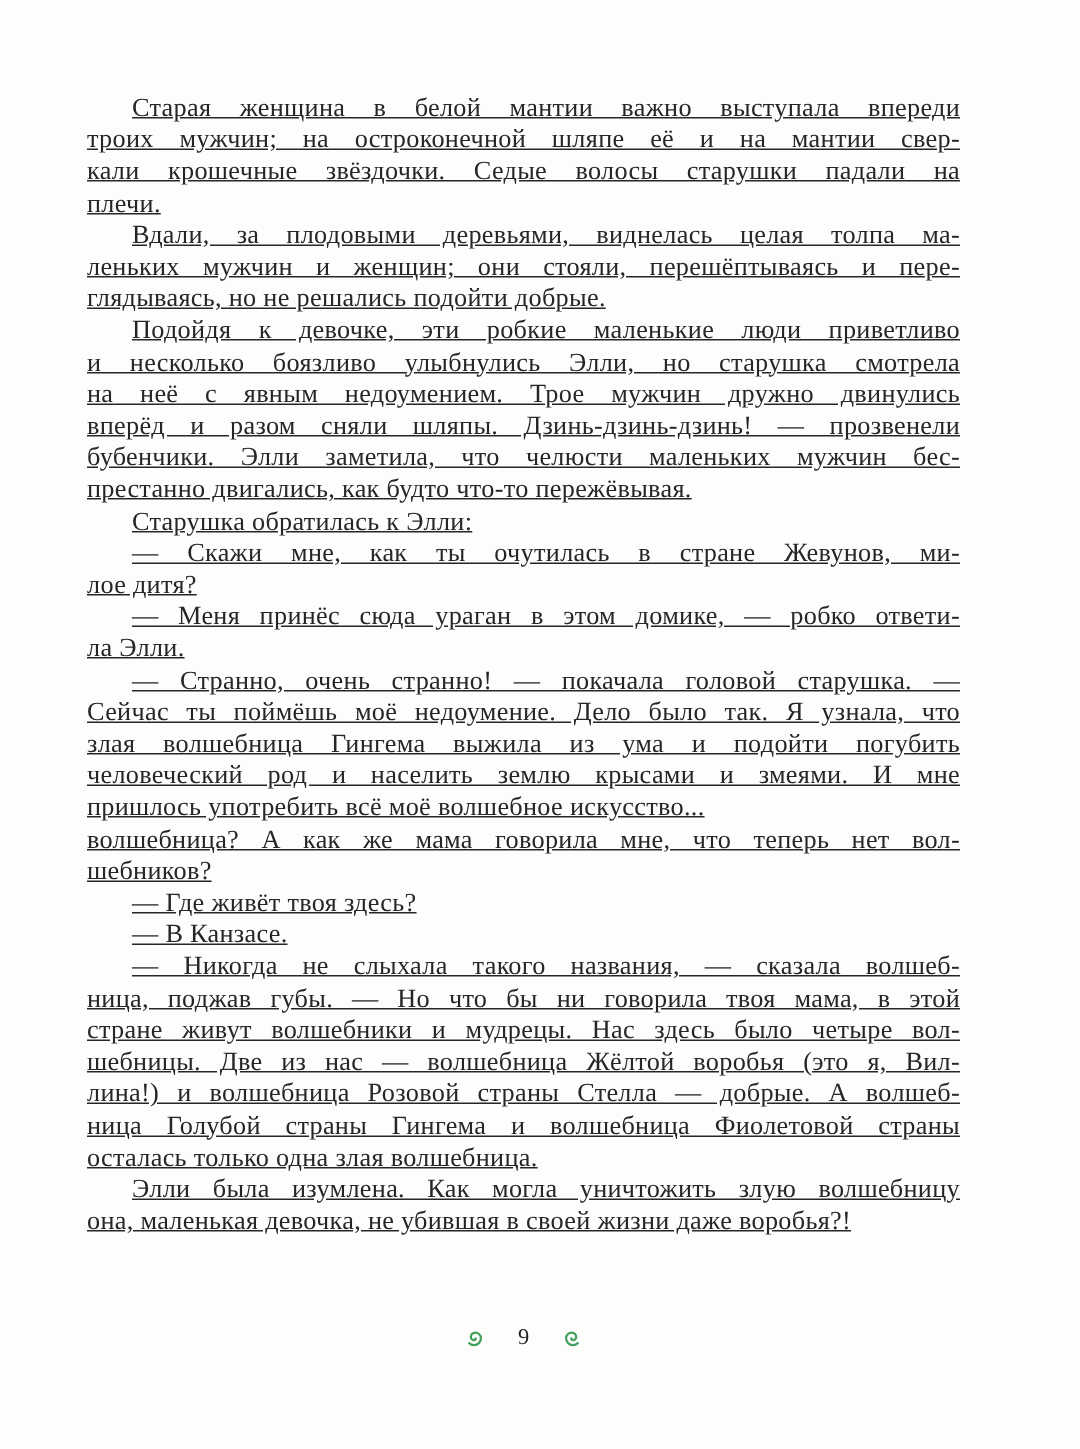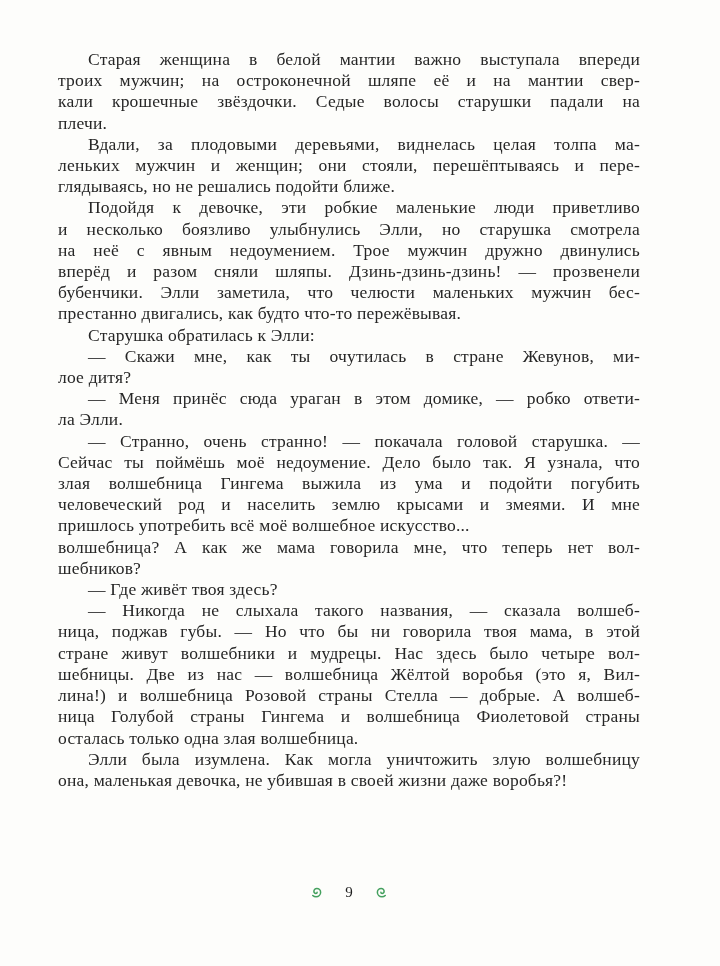--- a/index.html
+++ b/index.html
@@ -12,26 +12,27 @@
   }
   .page {
     position: absolute;
     left: 0; top: 0;
     width: 720px; height: 966px;
     background: #fdfdfb;
   }
   .text-block {
     position: absolute;
     left: 58px;
-    top: 49px;
+    top: 61px;
     width: 582px;
     font-size: 17.5px;
     line-height: 21.2px;
     letter-spacing: 0.2px;
     color: #262626;
+    text-decoration: underline;
   }
   .paragraph { margin: 0; }
   .line {
     text-align: justify;
     text-align-last: justify;
     white-space: normal;
   }
   .line.last {
     text-align: center;
     text-align-last: left;
@@ -64,21 +65,21 @@
   <div class="text-block" style="color: rgb(38, 38, 38);">
       <div class="paragraph">
         <div class="line indent">Старая женщина в белой мантии важно выступала впереди</div>
         <div class="line">троих мужчин; на остроконечной шляпе её и на мантии свер-</div>
         <div class="line">кали крошечные звёздочки. Седые волосы старушки падали на</div>
         <div class="line last">плечи.</div>
       </div>
       <div class="paragraph">
         <div class="line indent">Вдали, за плодовыми деревьями, виднелась целая толпа ма-</div>
         <div class="line">леньких мужчин и женщин; они стояли, перешёптываясь и пере-</div>
-        <div class="line last">глядываясь, но не решались подойти ближе.</div>
+        <div class="line last">глядываясь, но не решались подойти добрые.</div>
       </div>
       <div class="paragraph">
         <div class="line indent">Подойдя к девочке, эти робкие маленькие люди приветливо</div>
         <div class="line">и несколько боязливо улыбнулись Элли, но старушка смотрела</div>
         <div class="line">на неё с явным недоумением. Трое мужчин дружно двинулись</div>
         <div class="line">вперёд и разом сняли шляпы. Дзинь-дзинь-дзинь! — прозвенели</div>
         <div class="line">бубенчики. Элли заметила, что челюсти маленьких мужчин бес-</div>
         <div class="line last">престанно двигались, как будто что-то пережёвывая.</div>
       </div>
       <div class="paragraph">
@@ -98,20 +99,23 @@
         <div class="line">злая волшебница Гингема выжила из ума и подойти погубить</div>
         <div class="line">человеческий род и населить землю крысами и змеями. И мне</div>
         <div class="line last">пришлось употребить всё моё волшебное искусство...</div>
       </div>
       <div class="paragraph">
         <div class="line">волшебница? А как же мама говорила мне, что теперь нет вол-</div>
         <div class="line last">шебников?</div>
       </div>
       <div class="paragraph">
         <div class="line last indent">— Где живёт твоя здесь?</div>
+      </div>
+      <div class="paragraph">
+        <div class="line last indent">— В Канзасе.</div>
       </div>
       <div class="paragraph">
         <div class="line indent">— Никогда не слыхала такого названия, — сказала волшеб-</div>
         <div class="line">ница, поджав губы. — Но что бы ни говорила твоя мама, в этой</div>
         <div class="line">стране живут волшебники и мудрецы. Нас здесь было четыре вол-</div>
         <div class="line">шебницы. Две из нас — волшебница Жёлтой воробья (это я, Вил-</div>
         <div class="line">лина!) и волшебница Розовой страны Стелла — добрые. А волшеб-</div>
         <div class="line">ница Голубой страны Гингема и волшебница Фиолетовой страны</div>
         <div class="line last">осталась только одна злая волшебница.</div>
       </div>

